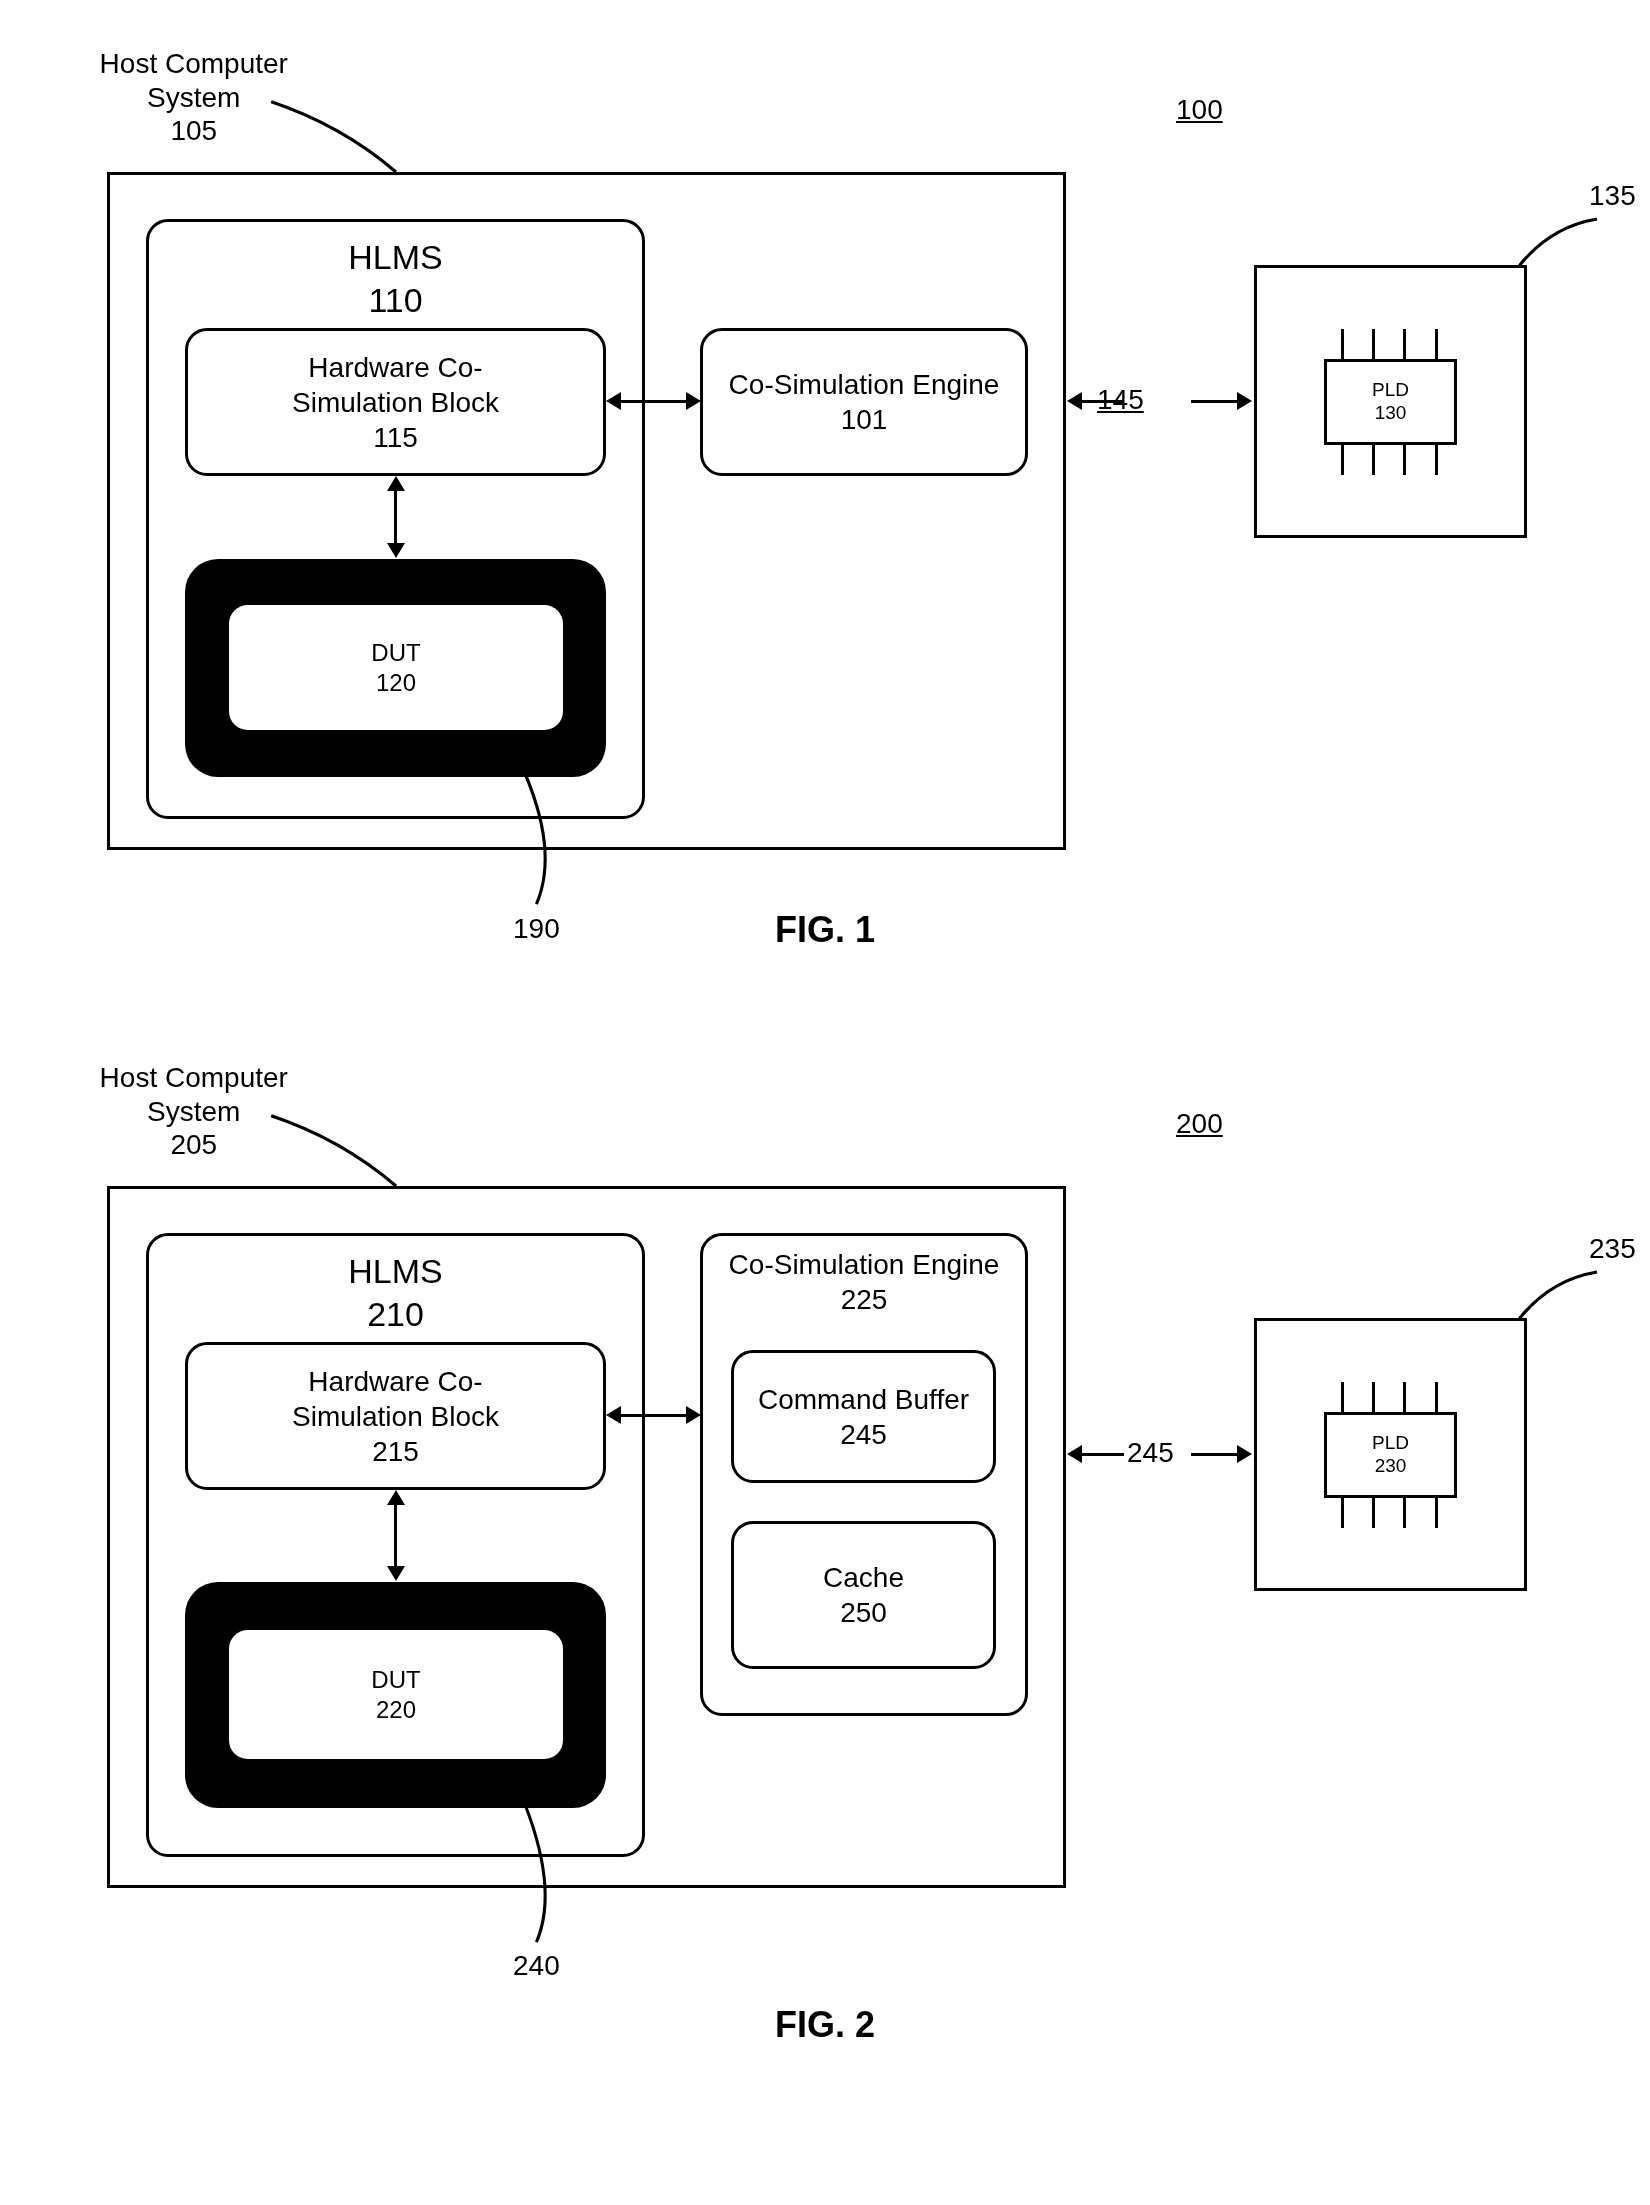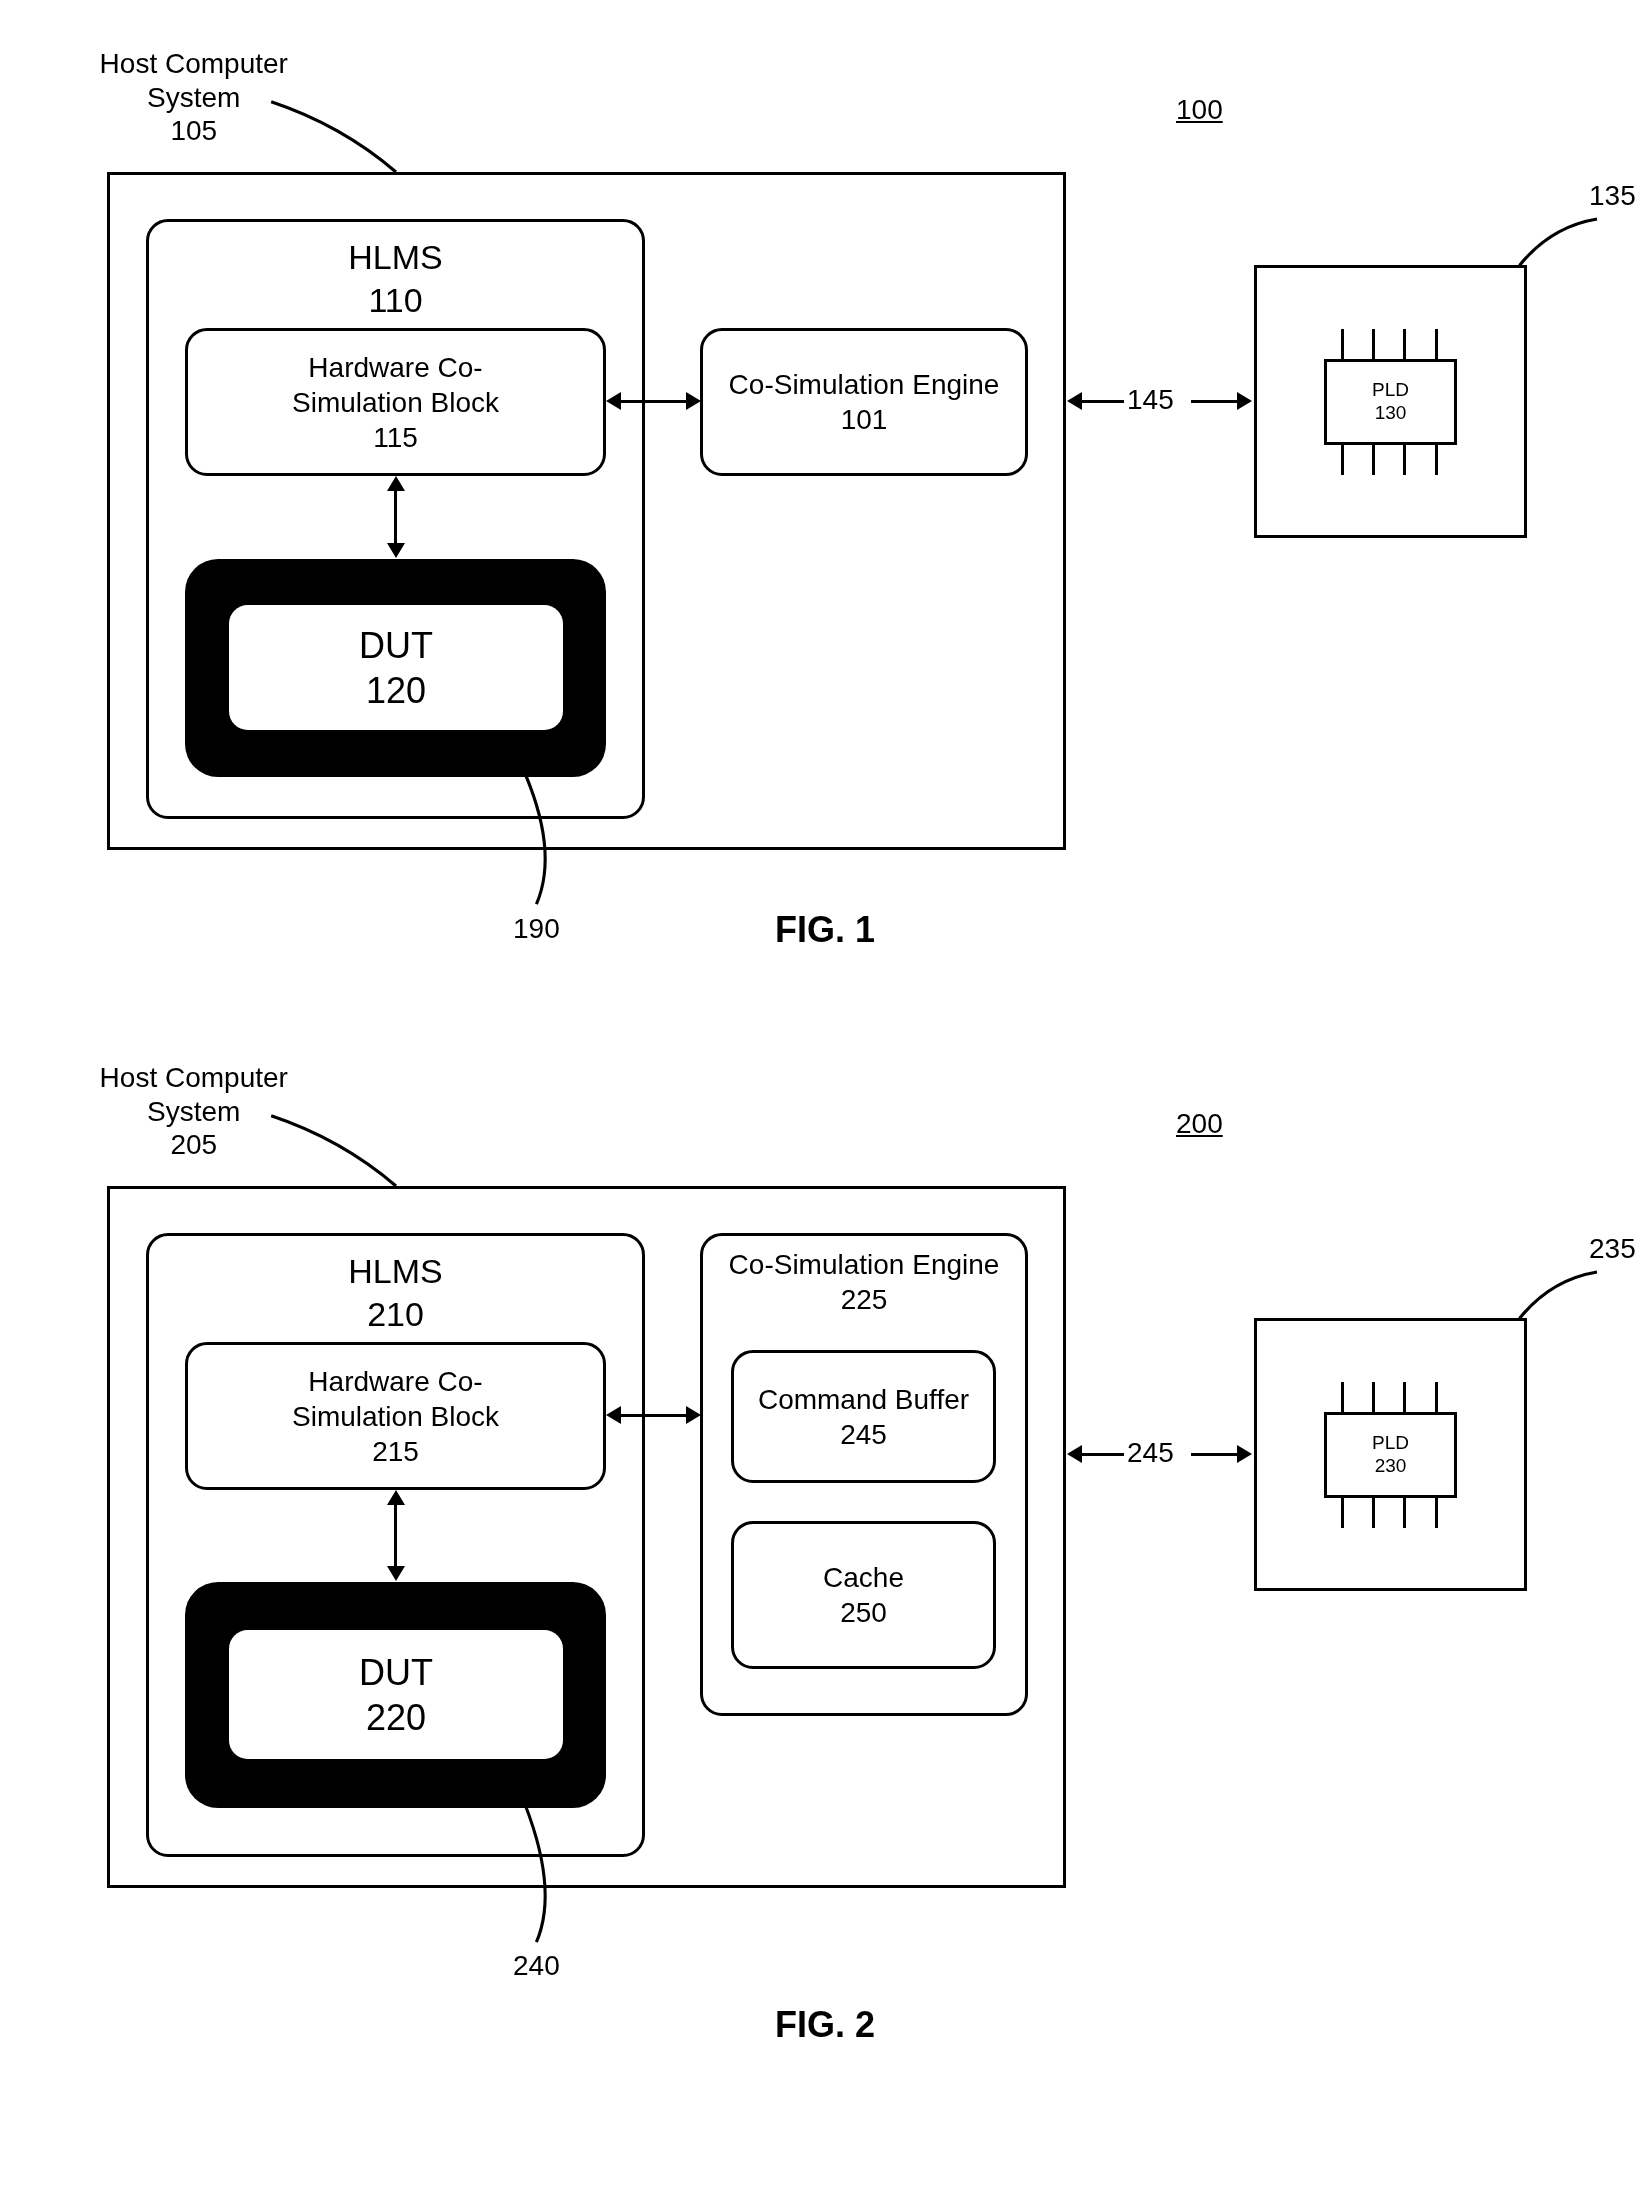--- a/index.html
+++ b/index.html
@@ -83,21 +83,21 @@
     border-radius: 33px;
   }
   .dut-inner {
     position: absolute;
     background: #fff;
     border-radius: 18.7px;
     display: flex;
     flex-direction: column;
     justify-content: center;
     text-align: center;
-    font-size: 36px;
+    font-size: 24px;
     line-height: 1.25;
   }
   .hw-platform {
     position: absolute;
     border: 3.1px solid #000;
     background: #fff;
   }
   .pld-box {
     position: absolute;
     border: 3.1px solid #000;
@@ -210,21 +210,21 @@
   <div class="pld-pin" style="left:1319px; top:282px; height:30px;"></div>
   <div class="pld-pin" style="left:1351px; top:282px; height:30px;"></div>
 
   <div class="pld-pin" style="left:1257px; top:398px; height:30px;"></div>
   <div class="pld-pin" style="left:1288px; top:398px; height:30px;"></div>
   <div class="pld-pin" style="left:1319px; top:398px; height:30px;"></div>
   <div class="pld-pin" style="left:1351px; top:398px; height:30px;"></div>
 
   <div class="arrow-h" style="left:993px; top:353px; width:47px;"></div>
   <div class="ahead ahead-left" style="left:983px; top:345px;"></div>
-  <div class="callout-num" style="left:1043px; top:337px;">145</div>
+  <div class="callout-num" style="left:1013px; top:337px;text-decoration:underline;">145</div>
   <div class="arrow-h" style="left:1107px; top:353px; width:47px;"></div>
   <div class="ahead ahead-right" style="left:1153px; top:345px;"></div>
 
   <svg class="leader" style="left:421px; top:717px;" width="94" height="148" viewBox="0 0 120 190">
     <path d="M 20 0 Q 70 110 40 180" stroke="#000" stroke-width="4" fill="none"></path>
   </svg>
   <div class="callout-num" style="left:429px; top:866px;">190</div>
 
   <div class="fig-caption" style="position:absolute; left:0; right:0; top:839px;">FIG. 1</div>
 </div>

